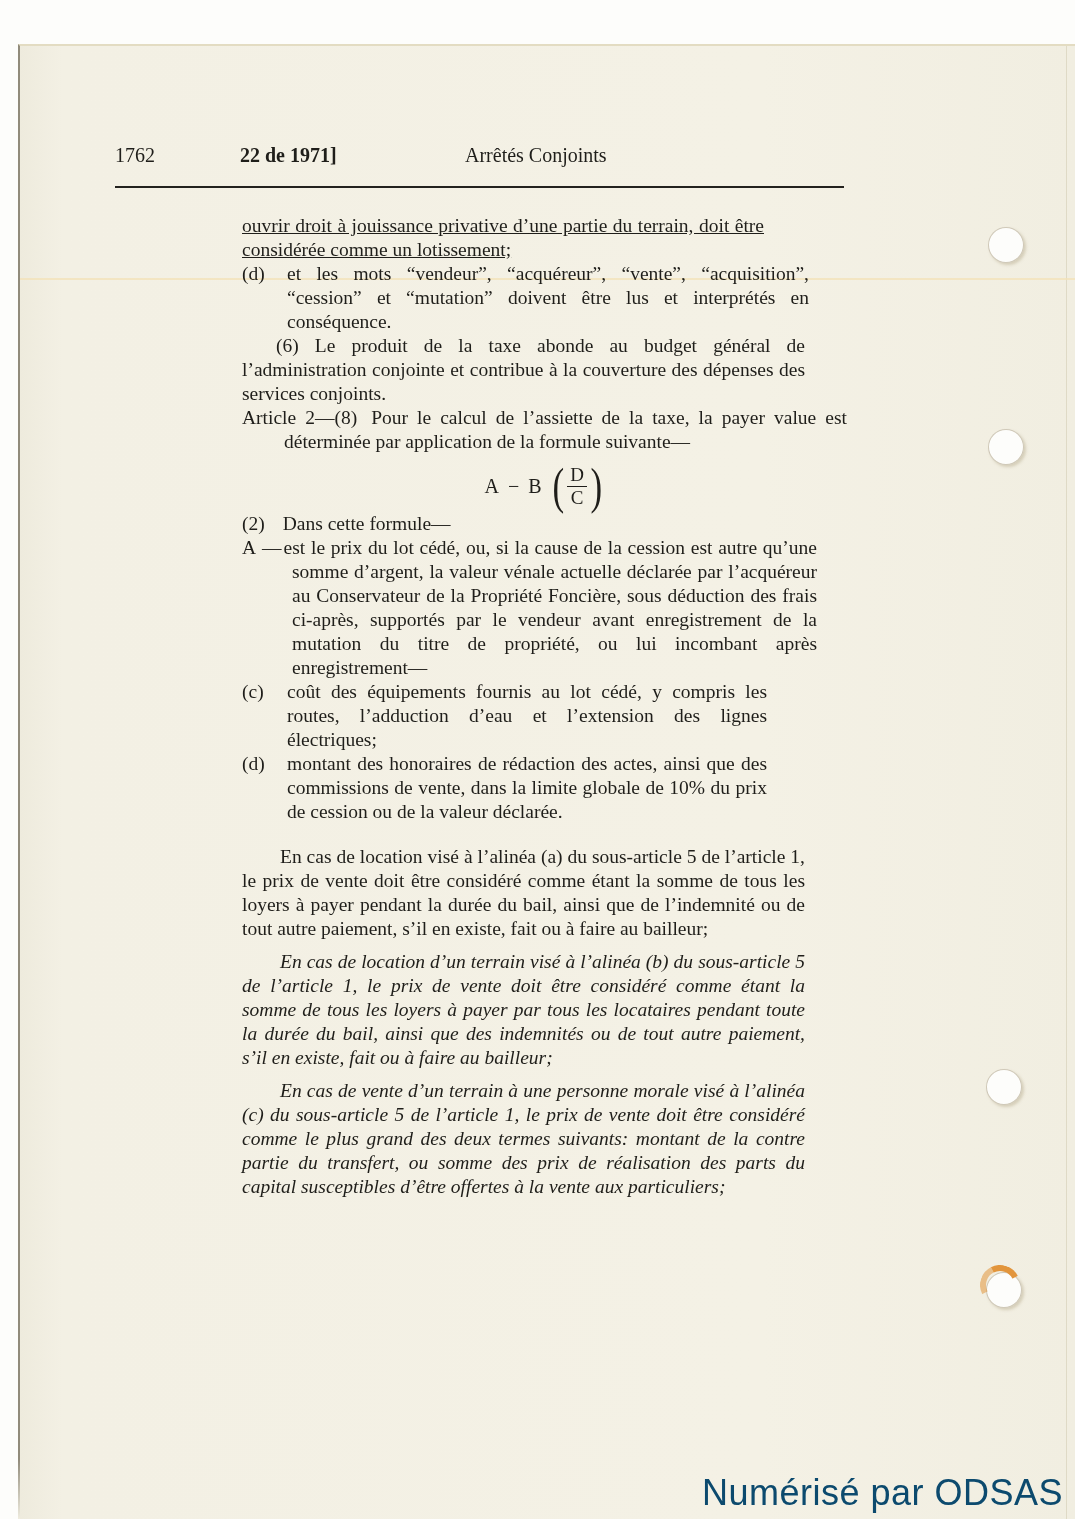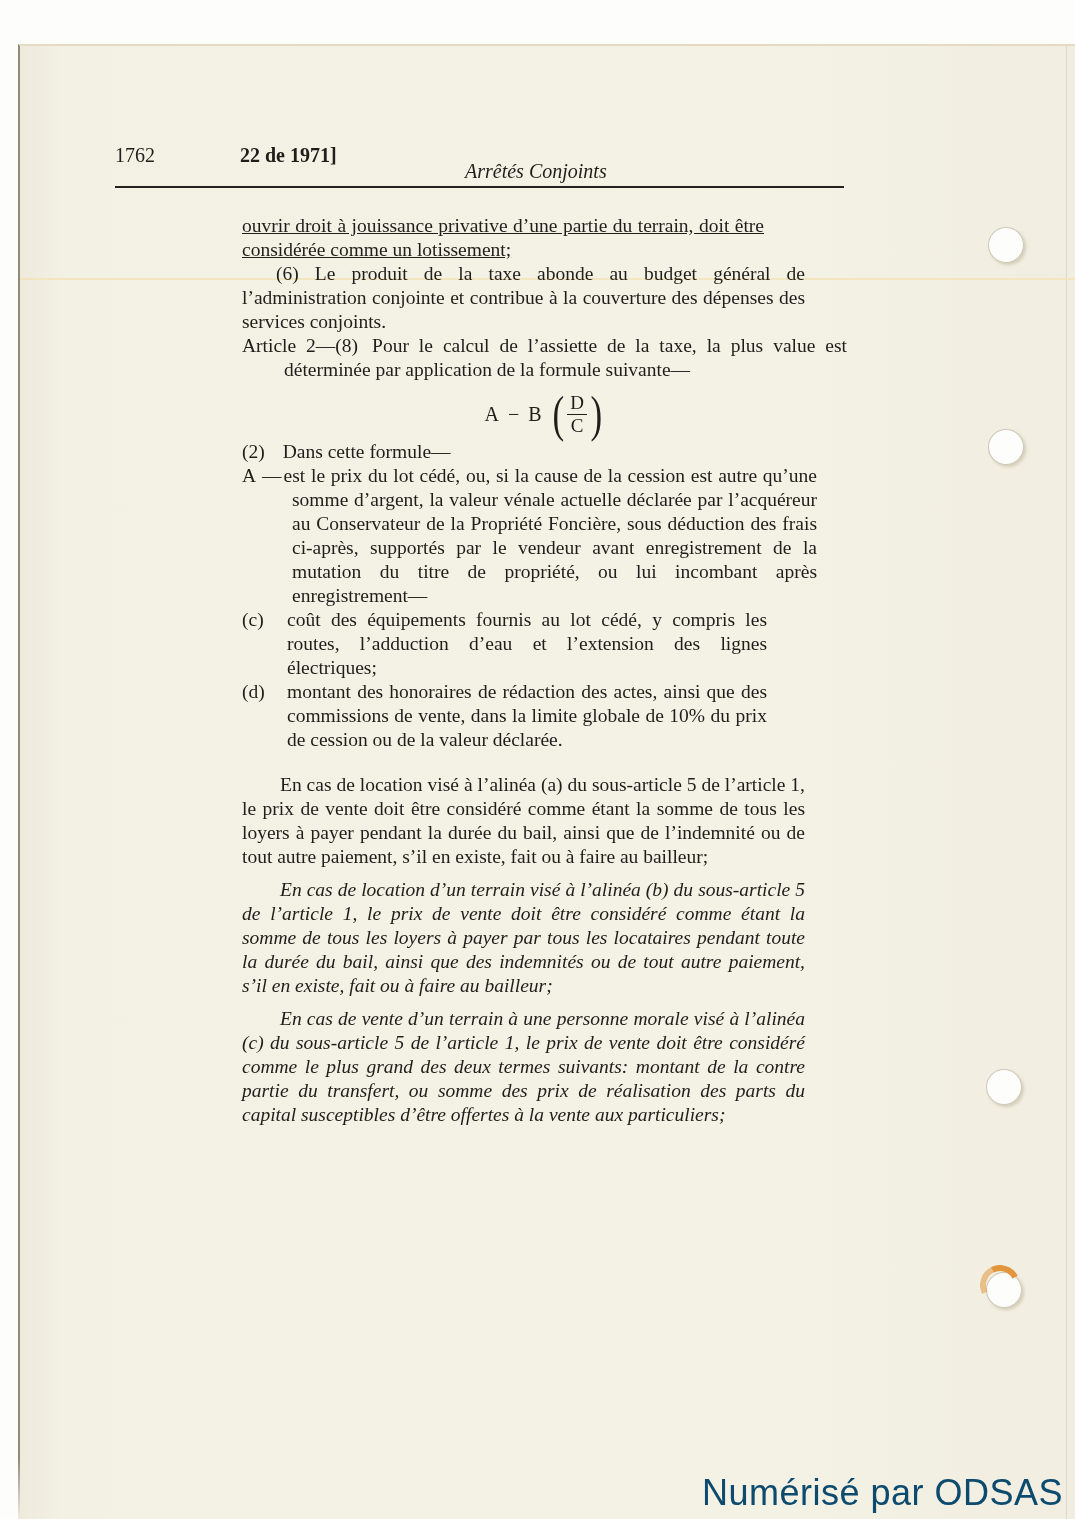--- a/index.html
+++ b/index.html
@@ -28,21 +28,21 @@
     background:rgba(190,180,150,.35);
   }
   .streak {
     position:absolute; left:0; width:100%; height:2px;
     background:rgba(243,226,183,.75);
   }
   
   .hdr { position:absolute; top:98px; left:0; width:100%; font-size:20px; }
   .hdr .pgnum   { position:absolute; left:95px;  top:0; }
   .hdr .issue   { position:absolute; left:220px; top:0; font-weight:bold; }
-  .hdr .rtitle  { position:absolute; left:445px; top:16px; font-style:italic; }
+  .hdr .rtitle  { position:absolute; left:445px; top:0; }
   .hrule {
     position:absolute; left:95px; top:140px; width:729px; height:2px;
     background:#23221e;
   }
   
   .col {
     position:absolute; left:222px; top:168px; width:605px;
     font-size:19.5px; line-height:24px;
     text-align:justify;
   }
@@ -100,24 +100,25 @@
     <span class="pgnum">1762</span>
     <span class="issue">22 de 1971]</span>
     <span class="rtitle">Arrêtés Conjoints</span>
   </div>
   <div class="hrule"></div>
 
   <div class="col">
 
     <p class="cont">ouvrir droit à jouissance privative d’une partie du terrain, doit être considérée comme un lotissement;</p>
 
+    <p class="hang-d"><span class="lbl">(d)</span><span>et les mots “vendeur”, “acquéreur”, “vente”, “acquisition”, “cession” et “mutation” doivent être lus et interprétés en conséquence.</span></p>
 
     <p class="p6"><span class="plabel">(6)</span><span>Le produit de la taxe abonde au budget général de l’administration conjointe et contribue à la couverture des dépenses des services conjoints.</span></p>
 
-    <p class="art"><span class="albl">Article 2—(8)</span><span>Pour le calcul de l’assiette de la taxe, la plus value est déterminée par application de la formule suivante—</span></p>
+    <p class="art"><span class="albl">Article 2—(8)</span><span>Pour le calcul de l’assiette de la taxe, la payer value est déterminée par application de la formule suivante—</span></p>
 
     <div class="formula">
       <span>A</span>
       <span class="op">−</span>
       <span class="co">B</span>
       <span class="paren">(</span>
       <span class="frac">
         <span class="num">D</span>
         <span class="den">C</span>
       </span>

